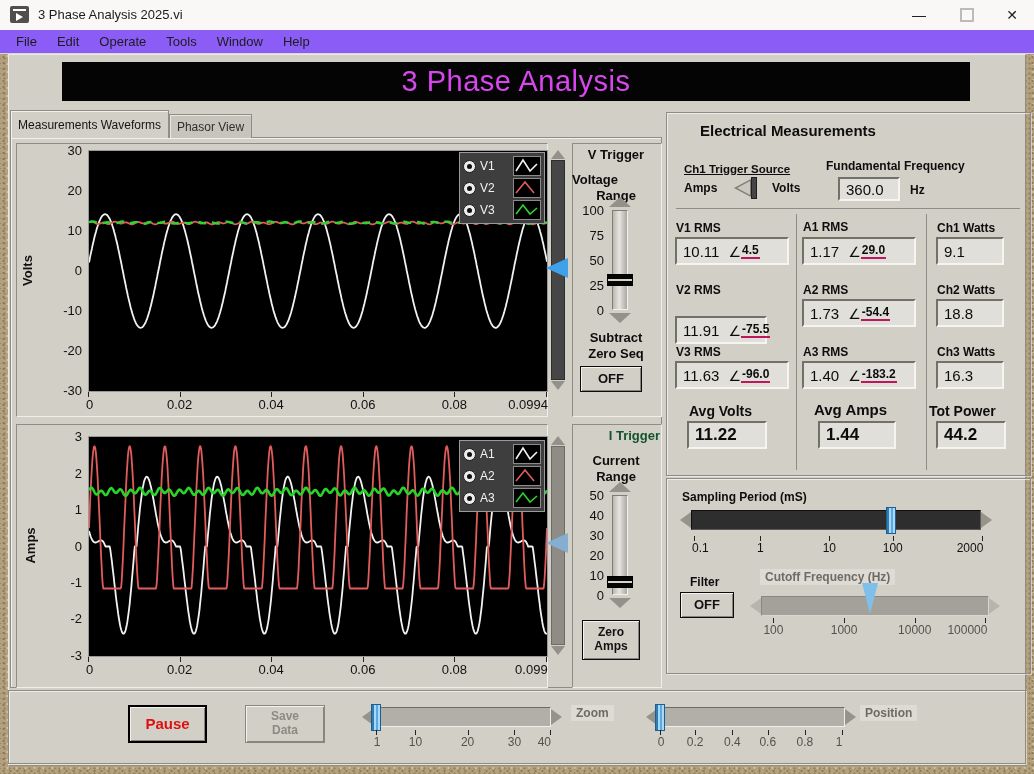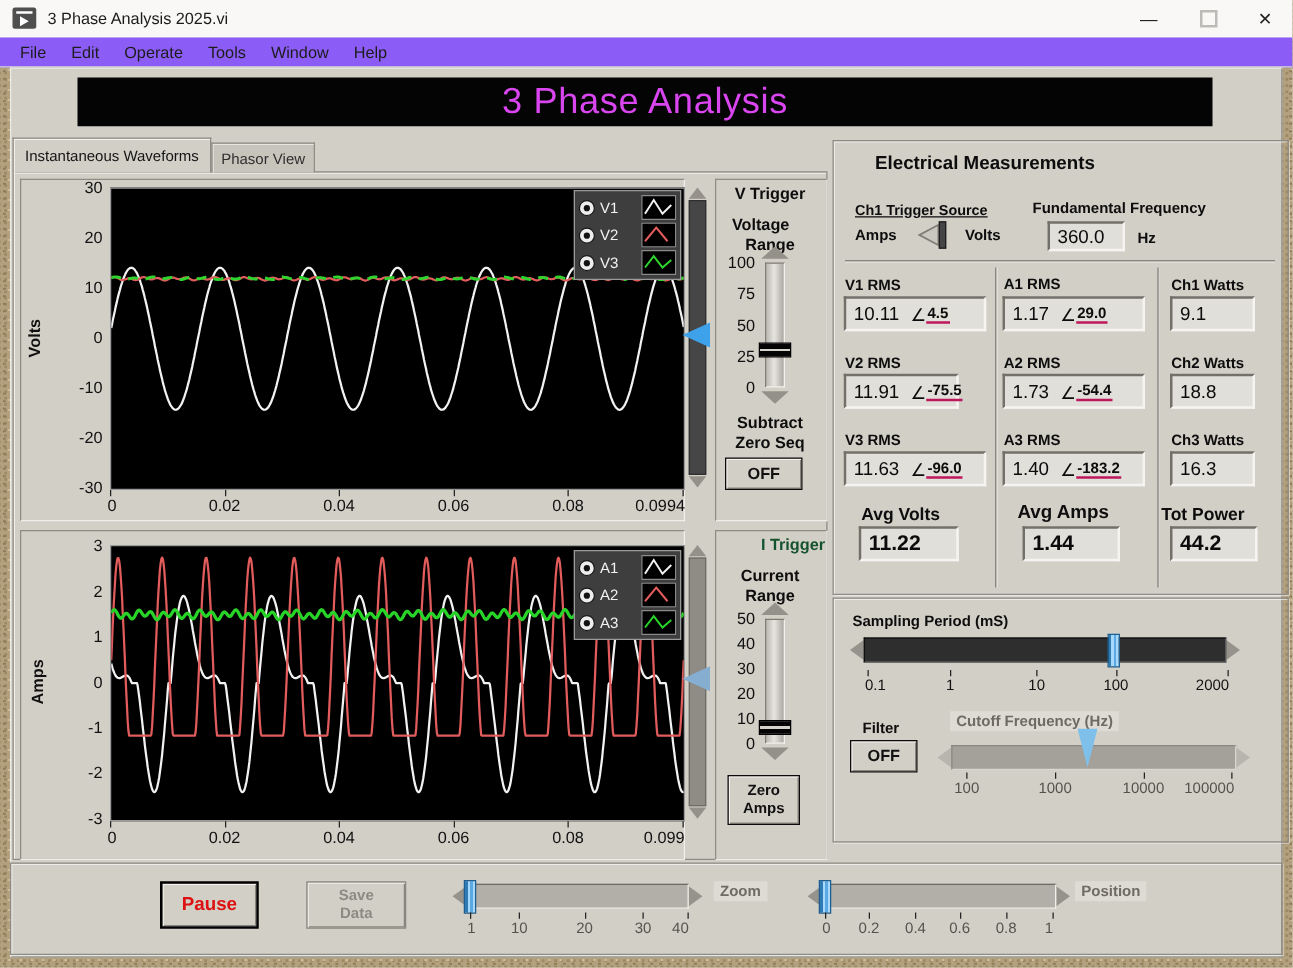--- a/index.html
+++ b/index.html
@@ -120,21 +120,21 @@
     <span class="menu-item">Operate</span>
     <span class="menu-item">Tools</span>
     <span class="menu-item">Window</span>
     <span class="menu-item">Help</span>
   </div>
 
   <div class="panel"></div>
   <div class="banner">3 Phase Analysis</div>
 
   <div class="tabpage"></div>
-  <div class="tab active">Instantaneous Waveforms</div>
+  <div class="tab active">Measurements Waveforms</div>
   <div class="tab inactive">Phasor View</div>
 
   <div class="frame-sunken" style="left:16px;top:143px;width:530px;height:272px"></div>
   <div class="axis-label" style="left:12px;top:263px">Volts</div>
   <div class="vscale" style="left:50px;top:150px;width:34px;height:240px">
       <b class="vlab" style="top: 0%; font-weight: normal;">30</b>
       <b class="vlab" style="top: 16.7%; font-weight: normal;">20</b>
       <b class="vlab" style="top: 33.3%; font-weight: normal;">10</b>
       <b class="vlab" style="top: 50%; font-weight: normal;">0</b>
       <b class="vlab" style="top: 66.7%; font-weight: normal; margin-left: 36px;">-10</b>
@@ -193,21 +193,21 @@
   </div>
   <div class="scrollbar-v" style="left:550px;top:150px;height:240px">
     <div class="sb-arrow-up"></div>
     <div class="sb-track"></div>
     <div class="sb-arrow-dn"></div>
   </div>
   <div class="vcursor" style="left:546px;top:258px;border-right:22px solid #3da2ea"></div>
 
   <div class="frame-sunken" style="left:572px;top:143px;width:88px;height:272px"></div>
   <div class="lbl" style="left:572px;top:147px;width:88px;text-align:center">V Trigger</div>
-  <div class="lbl" style="left:572px;top:172px;width:73px;text-align:center">Voltage</div>
+  <div class="lbl" style="left:572px;top:172px;width:73px;">Voltage</div>
   <div class="lbl" style="left:572px;top:188px;width:88px;text-align:center">Range</div>
   <div class="vscale" style="left:578px;top:210px;width:28px;height:100px">
       <b class="vlab" style="top: 0%; font-weight: normal;">100</b>
       <b class="vlab" style="top: 25%; font-weight: normal;">75</b>
       <b class="vlab" style="top: 50%; font-weight: normal;">50</b>
       <b class="vlab" style="top: 75%; font-weight: normal;">25</b>
       <b class="vlab" style="top: 100%; font-weight: normal;">0</b>
     </div>
   <div class="tri-up" style="left:609px;top:197px"></div>
   <div class="vslider-track" style="left:612px;top:210px;height:100px">
@@ -329,21 +329,21 @@
 
   <div class="lbl" style="left:676px;top:221px;font-size:12px">V1 RMS</div>
   <div class="disp" style="left:675px;top:237px;width:114px;height:28px">
     <span>10.11</span>
     <span class="ang">
         <span class="angsym">∠</span>
         <span class="angval">4.5</span>
       </span>
   </div>
   <div class="lbl" style="left:676px;top:283px;font-size:12px">V2 RMS</div>
-  <div class="disp" style="left:675px;top:299px;width:92px;height:28px">
+  <div class="disp" style="left:675px;top:316px;width:92px;height:28px">
     <span>11.91</span>
     <span class="ang">
         <span class="angsym">∠</span>
         <span class="angval">-75.5</span>
       </span>
   </div>
   <div class="lbl" style="left:676px;top:345px;font-size:12px">V3 RMS</div>
   <div class="disp" style="left:675px;top:361px;width:114px;height:28px">
     <span>11.63</span>
     <span class="ang">

